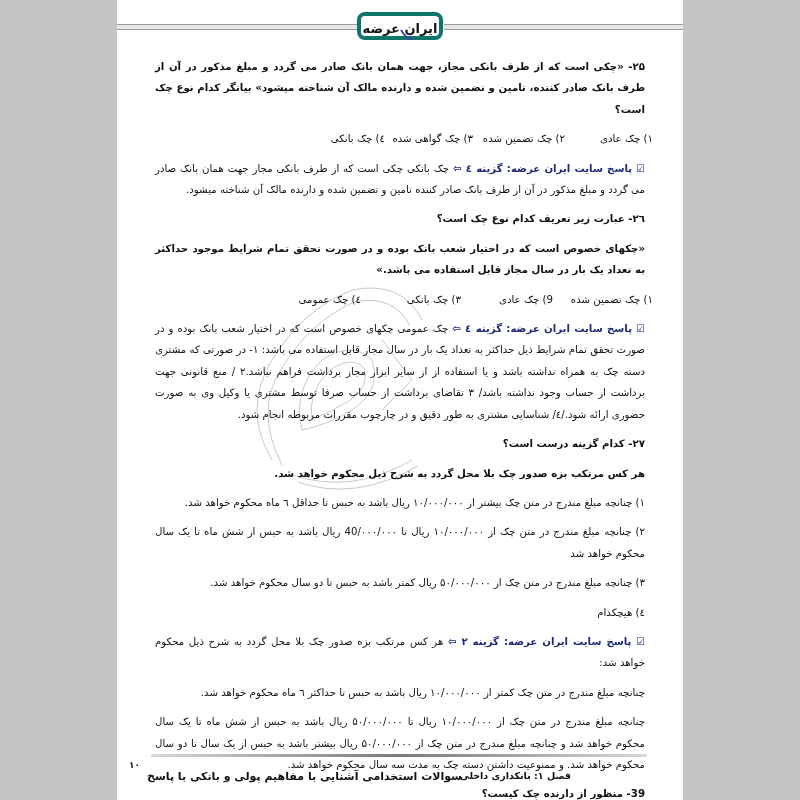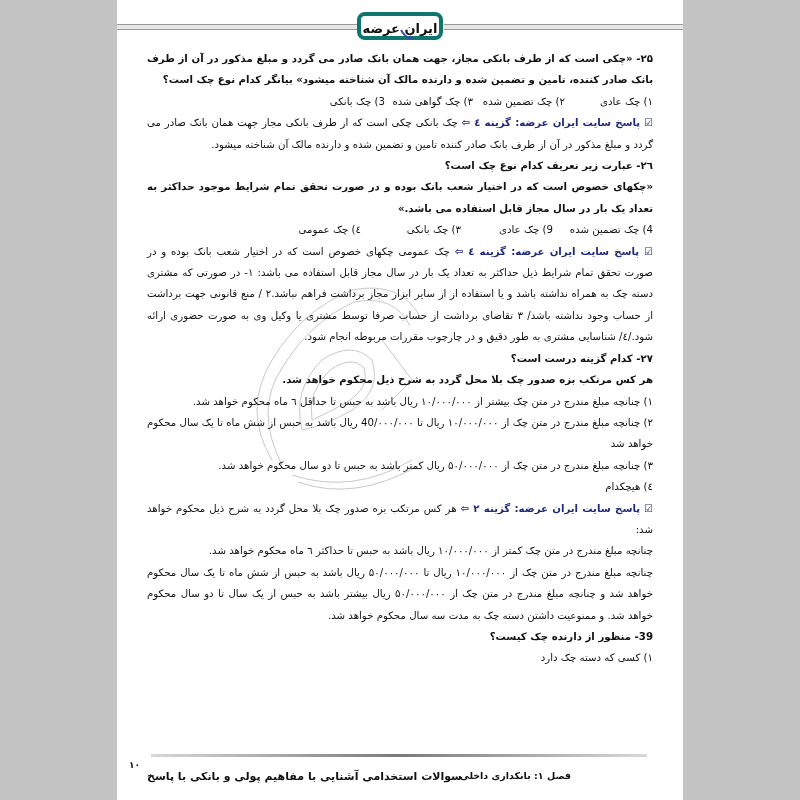--- a/index.html
+++ b/index.html
@@ -5,21 +5,21 @@
   html, body { margin:0; padding:0; }
   body { width:800px; height:800px; background:#c4c4c4; position:relative; overflow:hidden; font-family:"DejaVu Sans", sans-serif; }
   .page { position:absolute; left:117px; top:0; width:566px; height:800px; background:#ffffff; }
   .hdr-line { position:absolute; top:24px; height:4px; border-top:1px solid #9a9a9a; border-bottom:1px solid #9a9a9a; background:#e8e8e8; }
   .hdr-line.left { left:0; width:240px; }
   .hdr-line.right { left:327px; width:239px; }
   .logo { position:absolute; left:240px; top:12px; width:86px; height:28px; border:4px solid #0f766e; border-radius:8px; background:#fff; display:flex; align-items:flex-end; justify-content:center; box-sizing:border-box; }
   .logo-text { font-family:"DejaVu Sans", sans-serif; font-weight:bold; font-size:13px; color:#111; direction:rtl; }
   .logo-arrow { position:absolute; left:38px; top:12px; width:16px; height:14px; }
   .content { position:absolute; left:30px; top:48px; width:506px; direction:rtl; text-align:justify; font-size:10.2px; color:#111; line-height:21.4px; }
-  .content p { margin:0; }
+  .content p { margin:8px; }
   .bold { font-weight:bold; }
   .ans-label { color:#1e2a78;font-weight:bold; }
   .check { color:#1e2a78; font-size:10px; }
   .options { display:flex; direction:rtl; gap:0; }
   .opt { display:inline-block; }
   .opt.w1 { width:88px; } .opt.w2 { width:92px; } .opt.w3 { width:88px; }
   .watermark { position:absolute; left:115px; top:260px; width:220px; height:240px; pointer-events:none; opacity:0.55; }
   .footer-line { position:absolute; left:34px; top:754px; width:496px; height:3px; background:linear-gradient(to right,#d8d8d8,#7a7a7a 50%,#d8d8d8); }
   .page-num { position:absolute; left:12px; width:566px; top:760px; text-align:left; font-size:9px; font-weight:bold; color:#111; }
   .footer-right { position:absolute; right:112px; top:770px; font-size:9.5px; font-weight:bold; direction:rtl; color:#111;margin-left:17px; }
@@ -51,32 +51,32 @@
     </g>
   </svg>
 
   <div class="content">
 
     <p class="bold">۲۵- «چکی است که از طرف بانکی مجاز، جهت همان بانک صادر می گردد و مبلغ مذکور در آن از طرف بانک صادر کننده، تامین و تضمین شده و دارنده مالک آن شناخته میشود» بیانگر کدام نوع چک است؟</p>
     <div class="options">
       <span class="opt w1">۱) چک عادی</span>
       <span class="opt w2">۲) چک تضمین شده</span>
       <span class="opt w3">۳) چک گواهی شده</span>
-      <span class="opt">3) چک بانکی</span>
+      <span class="opt">٤) چک بانکی</span>
     </div>
     <p>
       <span class="check">☑</span>
       <span class="ans-label">پاسخ سایت ایران عرضه: گزینه ٤ ⇦</span>
       <span>چک بانکی چکی است که از طرف بانکی مجاز جهت همان بانک صادر می گردد و مبلغ مذکور در آن از طرف بانک صادر کننده تامین و تضمین شده و دارنده مالک آن شناخته میشود.</span>
     </p>
 
     <p class="bold">۲٦- عبارت زیر تعریف کدام نوع چک است؟</p>
     <p class="bold">«چکهای خصوص است که در اختیار شعب بانک بوده و در صورت تحقق تمام شرایط موجود حداکثر به تعداد یک بار در سال مجاز قابل استفاده می باشد.»</p>
     <div class="options">
-      <span class="opt" style="width:100px">4) چک تضمین شده</span>
+      <span class="opt" style="width:100px">۱) چک تضمین شده</span>
       <span class="opt" style="width:92px">9) چک عادی</span>
       <span class="opt" style="width:100px">۳) چک بانکی</span>
       <span class="opt">٤) چک عمومی</span>
     </div>
     <p>
       <span class="check">☑</span>
       <span class="ans-label">پاسخ سایت ایران عرضه: گزینه ٤ ⇦</span>
       <span>چک عمومی چکهای خصوص است که در اختیار شعب بانک بوده و در صورت تحقق تمام شرایط ذیل حداکثر به تعداد یک بار در سال مجاز قابل استفاده می باشد: ۱- در صورتی که مشتری دسته چک به همراه نداشته باشد و یا استفاده از از سایر ابزار مجاز برداشت فراهم نباشد.۲ / منع قانونی جهت برداشت از حساب وجود نداشته باشد/ ۳ تقاضای برداشت از حساب صرفا توسط مشتری یا وکیل وی به صورت حضوری ارائه شود./٤/ شناسایی مشتری به طور دقیق و در چارچوب مقررات مربوطه انجام شود.</span>
     </p>
 

